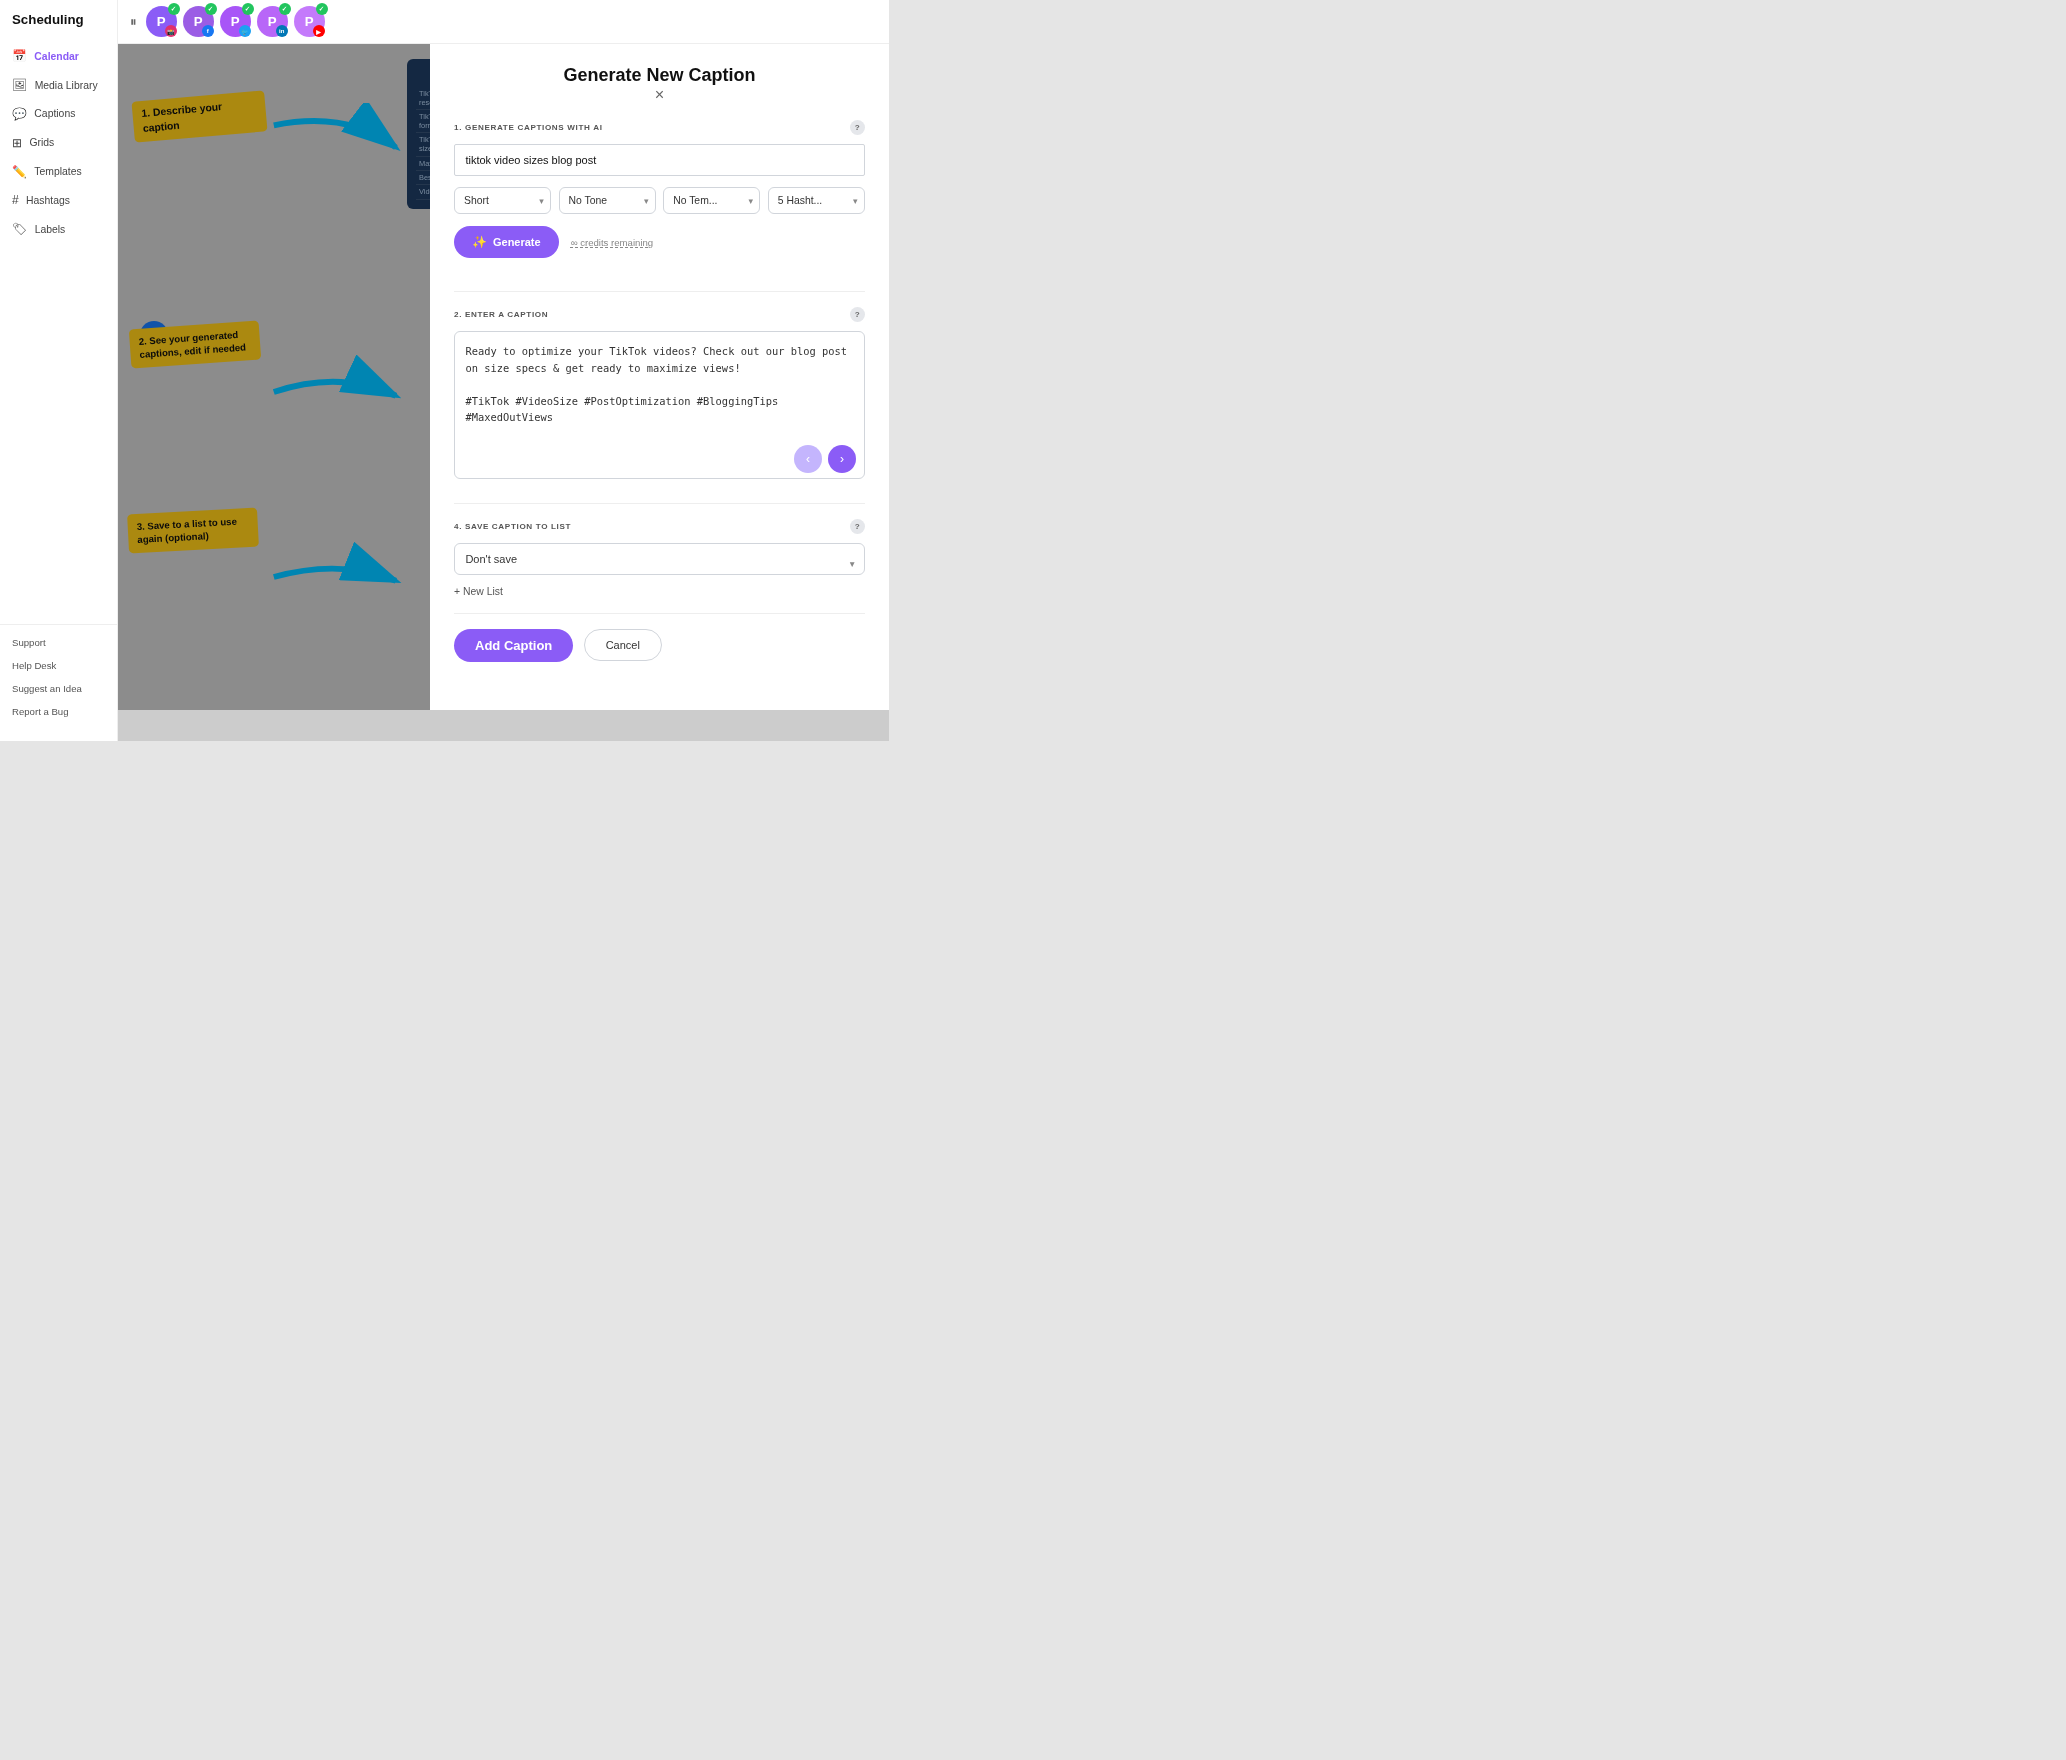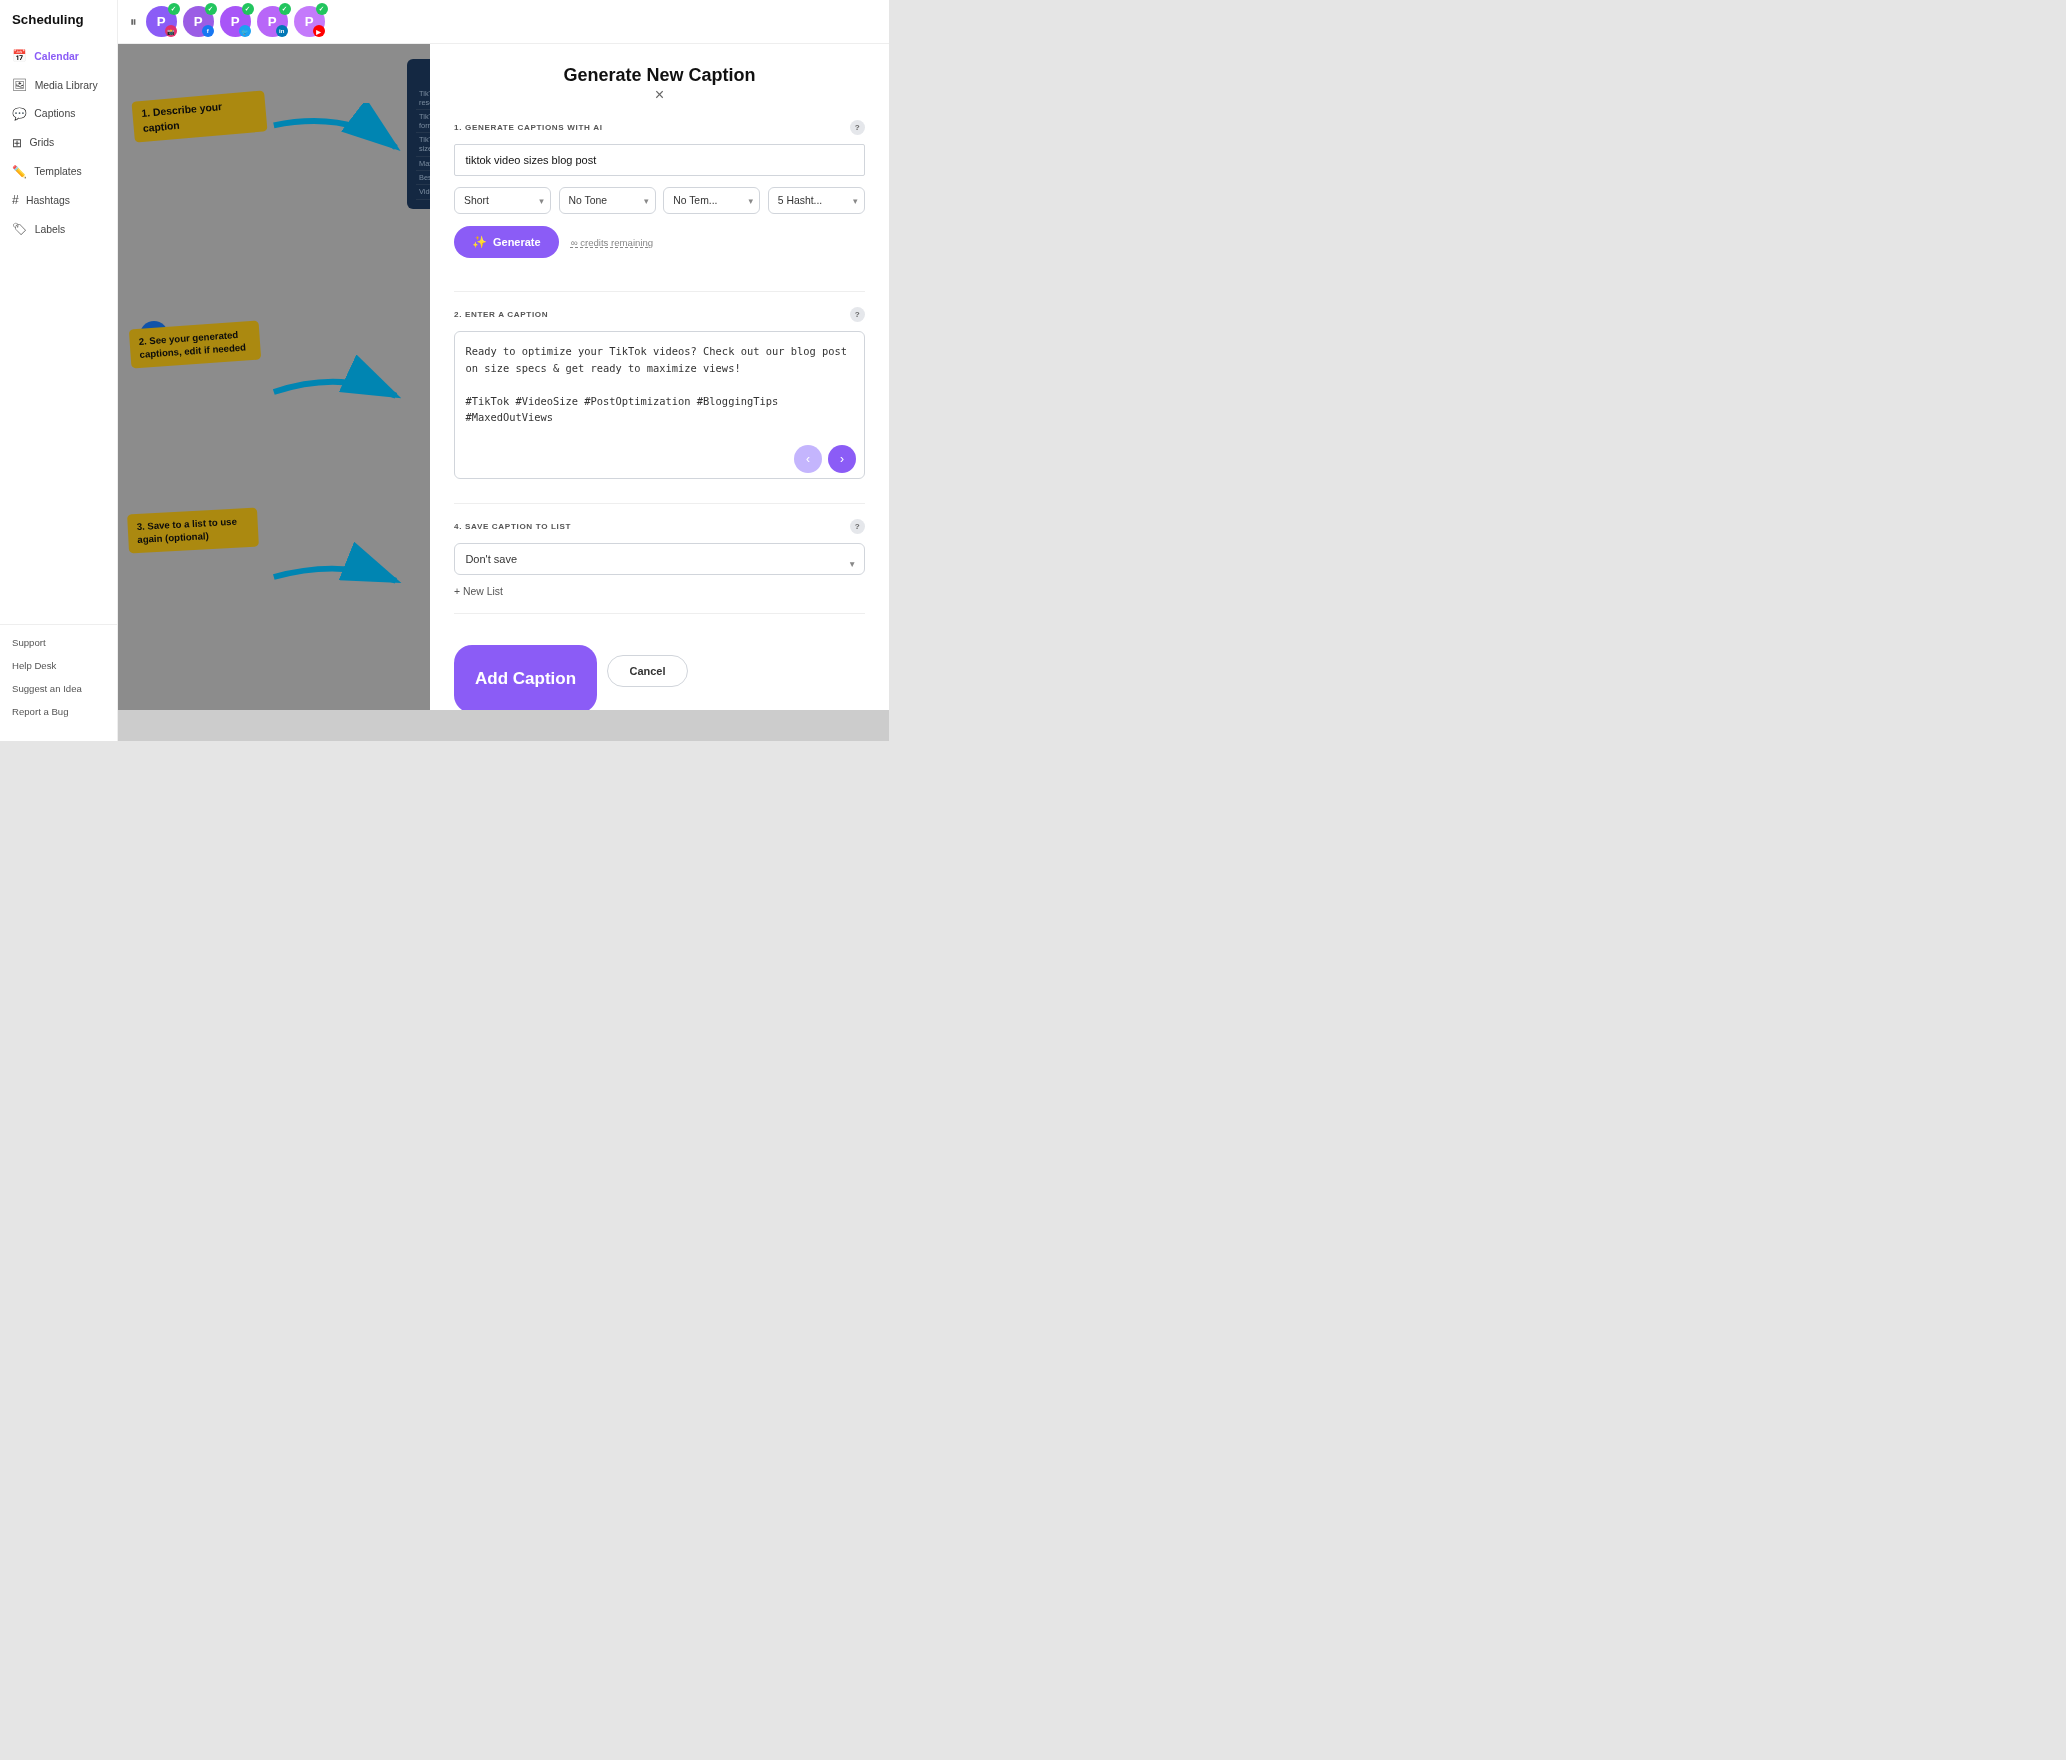--- a/index.html
+++ b/index.html
@@ -428,34 +428,33 @@
       gap: 10.4px;
       align-items: center;
       padding-top: 15px;
       border-top: 0.7px solid #eee;
     }
     .add-caption-btn {
       background: #8b5cf6;
       color: white;
       border: none;
       border-radius: 18px;
-      padding: 24px 21px;
-      font-size: 17px;
+      padding: 9px 21px;
+      font-size: 13px;
       font-weight: 600;
       cursor: pointer;
-      margin-top: 16px;
     }
     .cancel-btn {
       background: white;
       color: #333;
       border: 1.1px solid #d1d5db;
       border-radius: 18px;
       padding: 9px 21px;
       font-size: 11px;
-      font-weight: 700;
+      font-weight: 400;
       cursor: pointer;
     }
 
     
     .divider { border: none; border-top: 0.7px solid #eee; margin: 15px 0; }
 
     
     .arrow-overlay {
       position: absolute;
       pointer-events: none;

